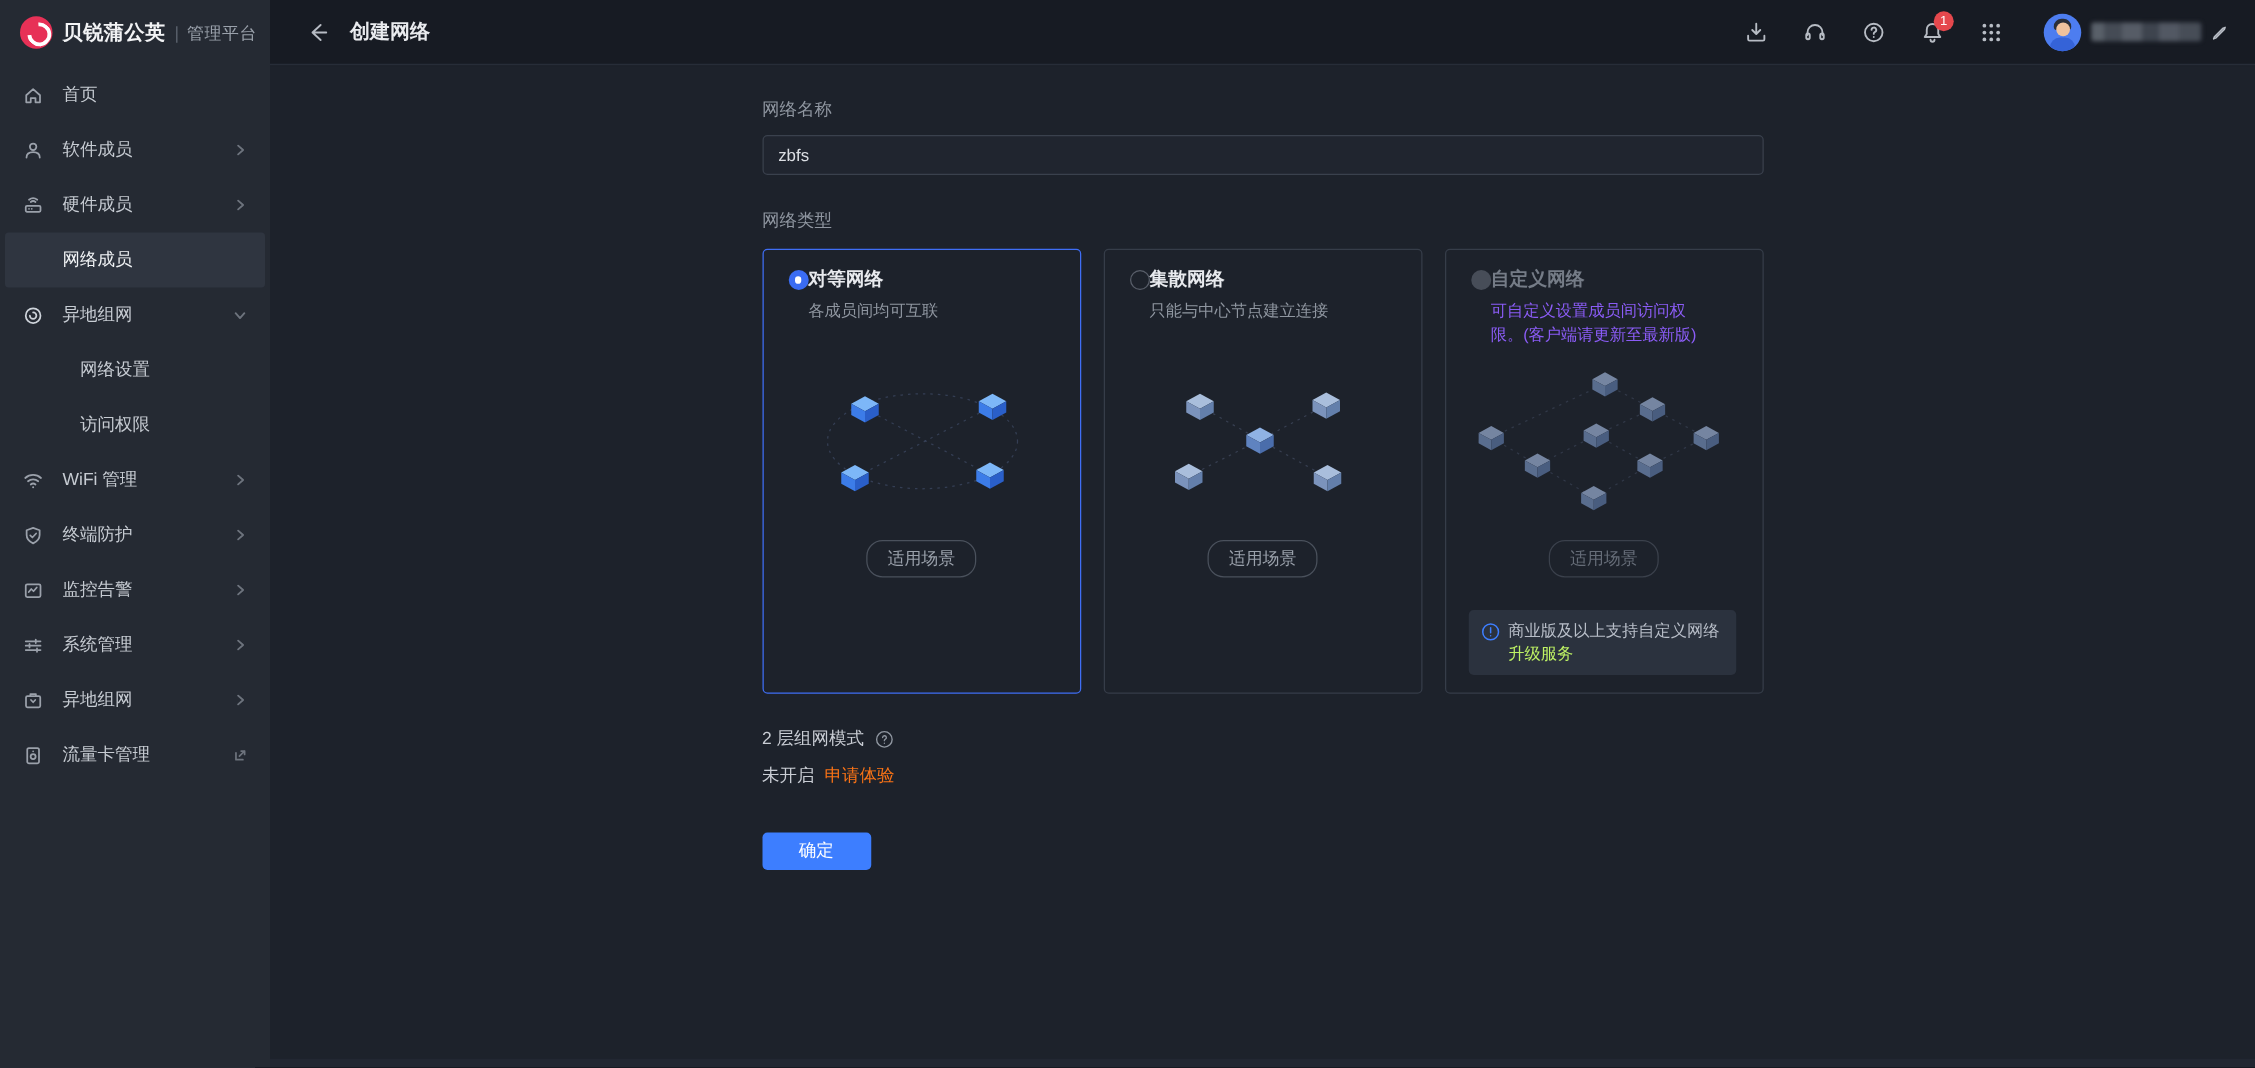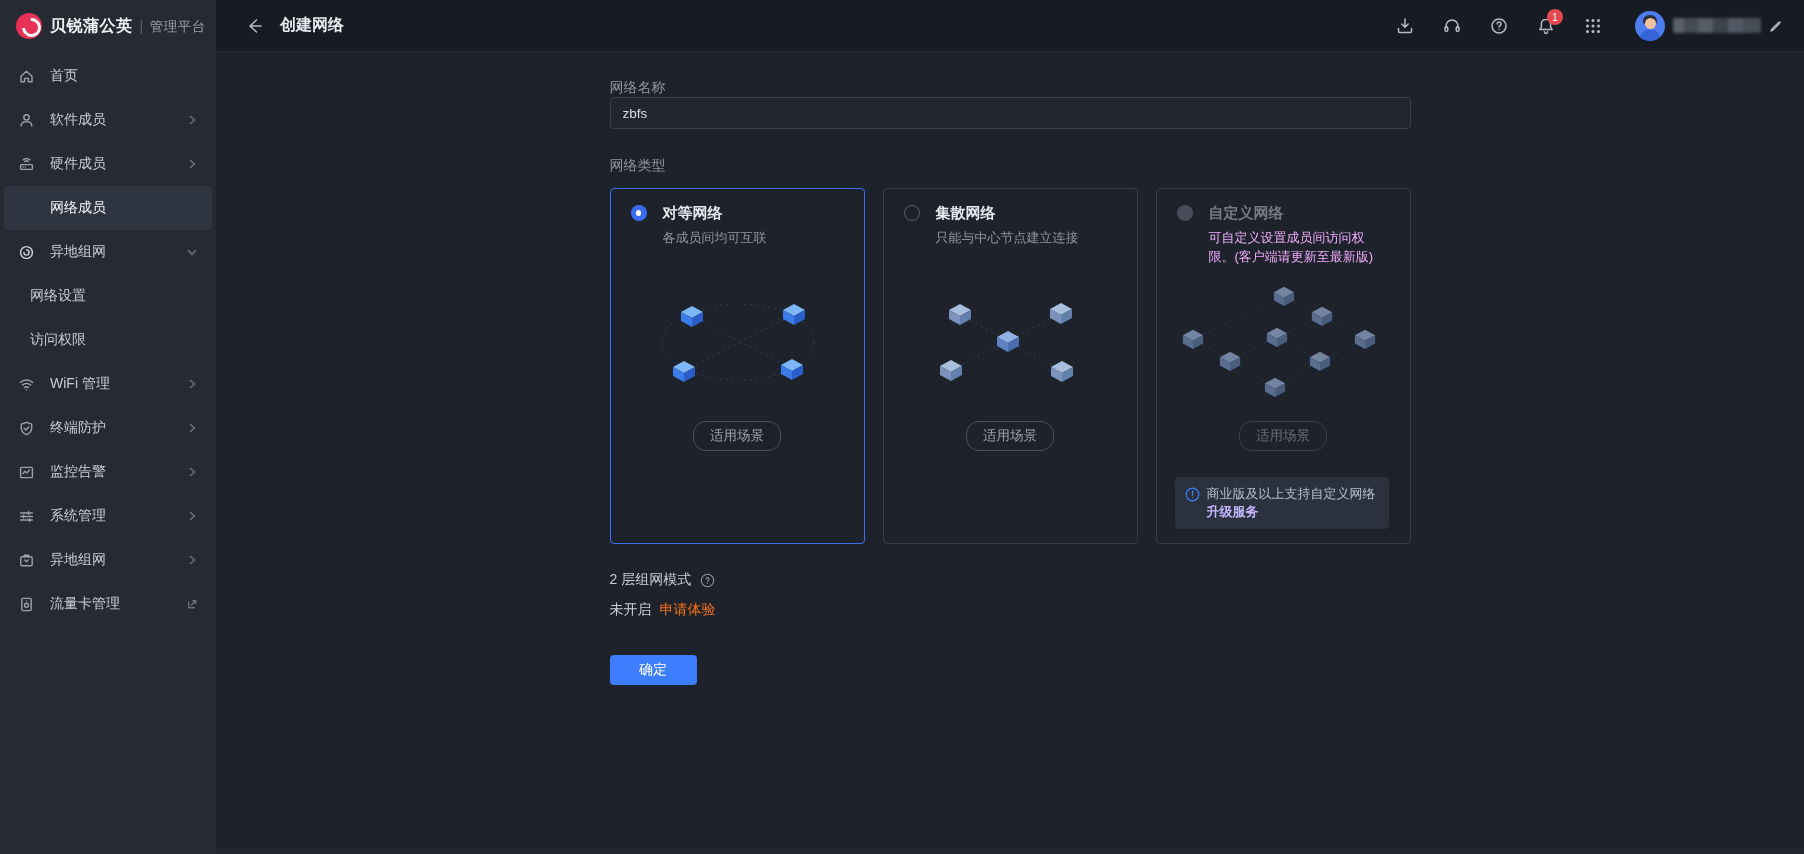--- a/index.html
+++ b/index.html
@@ -14,21 +14,21 @@
   .logo-mark::before { content:""; position:absolute; left:6px; top:5px; width:13px; height:13px; border-radius:50%; border:3.2px solid #fff; border-left-color:transparent; transform:rotate(40deg); }
   .logo-text { margin-left:8px; font-size:16px; font-weight:bold; color:#f2f3f5; letter-spacing:.5px; white-space:nowrap; }
   .logo-div { color:#5a616c; font-weight:normal; margin:0 6px 0 7px; font-size:14px; }
   .logo-suffix { font-size:13.5px; font-weight:normal; color:#9aa1ab; }
 
   .nav { padding-top:2px; }
   .nav-item { position:relative; display:flex; align-items:center; height:44px; padding:0 18px 0 18px; cursor:pointer; }
   .nav-item .ni-icon { width:17px; height:17px; margin-right:15px; flex:0 0 auto; display:flex; }
   .nav-item .ni-label { font-size:14px; color:#c7ccd3; flex:1; }
   .nav-item .ni-chevron { width:12px; height:12px; display:flex; }
-  .nav-sub { padding-left:30px; }
+  .nav-sub { padding-left:64px; }
   .nav-sub .ni-label { color:#c7ccd3; }
   .nav-active { background:#2f3540; border-radius:3px; margin:0 4px; padding-left:46px; }
   .nav-active .ni-label { color:#f2f4f6; }
   svg.sic { stroke:#9ba1ab; fill:none; stroke-width:1.4; stroke-linecap:round; stroke-linejoin:round; }
   svg.sic-bright { stroke:#ced3da; }
   svg.chev { stroke:#6d737d; fill:none; stroke-width:1.5; stroke-linecap:round; stroke-linejoin:round; }
 
   
   .header { position:absolute; left:216px; top:0; right:0; height:52px; background:#171b23; border-bottom:1px solid #272d38; display:flex; align-items:center; z-index:2; }
   .back-btn { margin-left:28px; display:flex; cursor:pointer; }
@@ -42,46 +42,46 @@
   .avatar .hair { position:absolute; left:8px; top:4px; width:14px; height:9px; border-radius:7px 7px 3px 3px; background:#2b2f38; }
   .avatar .face { position:absolute; left:9.5px; top:7px; width:11px; height:11px; border-radius:50%; background:#f0c29d; }
   .avatar .shirt { position:absolute; left:5px; top:19px; width:20px; height:12px; border-radius:8px 8px 0 0; background:#3563d8; }
   .blur-name { width:88px; height:15px; border-radius:2px; filter:blur(1.6px); background:linear-gradient(90deg,#596069 0 12%,#454b55 12% 28%,#565c66 28% 46%,#3e444e 46% 62%,#525863 62% 80%,#474d57 80% 100%); }
   .pencil { display:flex; }
 
   
   .content { position:absolute; left:216px; top:53px; right:0; bottom:0; background:#1d222b; overflow:hidden; }
   .hscroll { position:absolute; left:0; right:0; bottom:0; height:7px; background:#222732; }
   .form { width:801px; margin:0 auto; padding-top:26px; position:relative; }
-  .field-label { font-size:14px; color:#8f96a0; }
+  .field-label { font-size:14px; color:#8f96a0; margin-bottom:11px; }
   .name-input { width:801px; height:32px; background:#20252f; border:1px solid #3a414d; border-radius:4px; color:#dbdee3; font-size:13.5px; padding:14px 12px; outline:none; font-family:"Liberation Sans",sans-serif; }
   .gap28 { height:28px; }
 
   .cards { display:flex; gap:18px; margin-top:13px; }
   .card { position:relative; width:255px; height:356px; border:1px solid #363d49; border-radius:4px; background:#1d222b; cursor:pointer; }
   .card-selected { border-color:#3f6ef5; }
   .card-disabled { cursor:default; }
   .card-head { display:flex; padding:15px 0 0 20px; }
   .radio { width:16px; height:16px; border-radius:50%; flex:0 0 auto; margin-top:1px; }
   .radio-on { background:#3a6cf3; position:relative; }
   .radio-on::after { content:""; position:absolute; left:5.2px; top:5.2px; width:5.6px; height:5.6px; border-radius:50%; background:#fff; }
   .radio-off { border:1.3px solid #595f6a; background:transparent; }
   .radio-disabled { background:#474d58; }
-  .card-head-text { margin-left:16px; }
+  .card-head-text { }
   .card-title { font-size:15px; font-weight:bold; color:#e8eaee; line-height:17px; }
   .card-desc { font-size:13px; color:#8f96a0; line-height:19px; margin-top:7px; width:180px; }
   .card-disabled .card-title { color:#757c87; }
-  .card-disabled .card-desc { color:#f0abfc; }
+  .card-disabled .card-desc { color:#8b5cf6; }
   .diagram { position:absolute; }
   .scene-btn { position:absolute; left:50%; transform:translateX(-50%); top:232px; width:88px; height:30px; border:1px solid #4a515c; border-radius:13px; background:transparent; color:#9aa1ab; font-size:13.5px; cursor:pointer; font-family:"Liberation Sans",sans-serif; }
   .card-disabled .scene-btn { border-color:#3b414c; color:#666d78; cursor:default; }
   .notice-box { position:absolute; left:18px; top:288px; width:214px; min-height:52px; background:#2b323e; border-radius:4px; padding:8px 10px 8px 10px; display:flex; }
   .notice-icon { flex:0 0 auto; margin:2px 7px 0 0; display:flex; }
   .notice-text { font-size:13px; line-height:18px; color:#b8bec8; }
-  .notice-link { color:#c4b5fd; cursor:pointer;font-weight:bold; }
+  .notice-link { color:#bef264; cursor:pointer; }
 
   .layer2-row { display:flex; align-items:center; margin-top:27px; }
   .layer2-label { font-size:14px; color:#c9cdd4;text-align:right; }
   .help-icon { margin-left:9px; display:flex; cursor:pointer; }
   .status-row { display:flex; align-items:flex-start; margin-top:12px; font-size:14px; }
   .status-text { color:#c9cdd4; }
   .status-link { color:#f97316; margin-left:8px; cursor:pointer; }
   .submit-btn { margin-top:36px; width:87px; height:30px; background:#3d7eff; border:none; border-radius:4px; color:#fff; font-size:14px; cursor:pointer; font-family:"Liberation Sans",sans-serif; }
 
   svg.diag { overflow:visible; }

